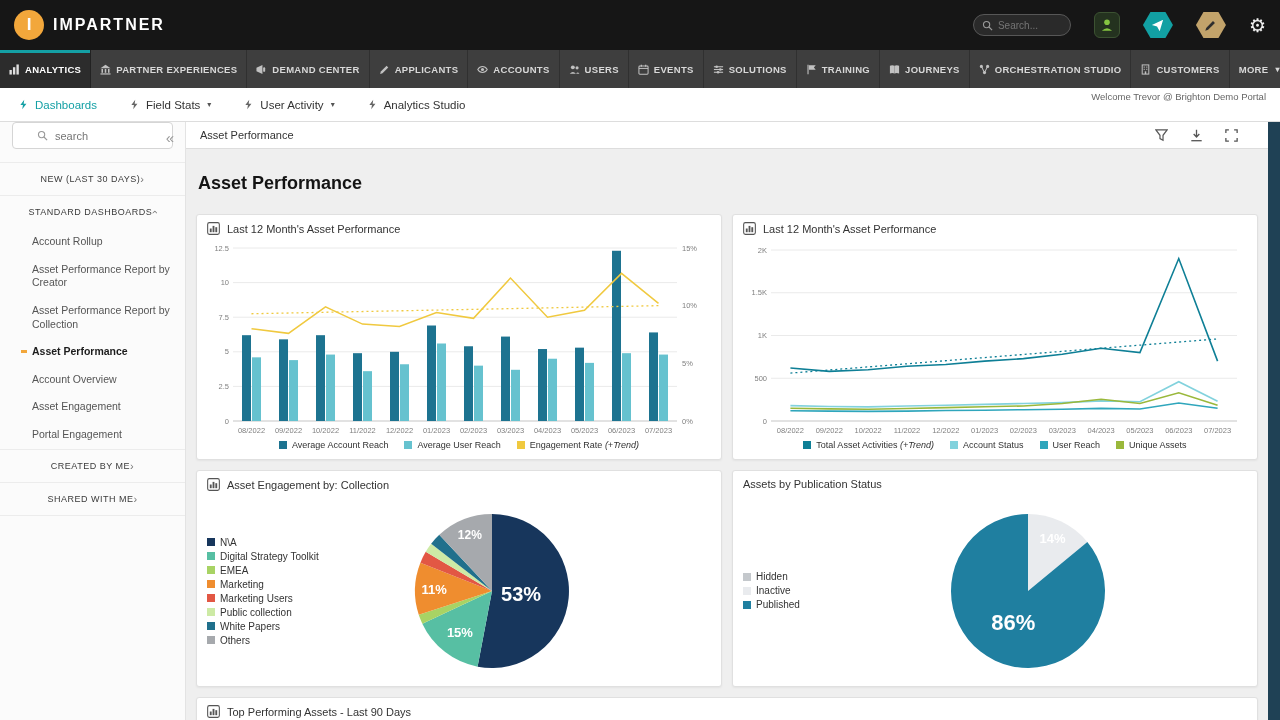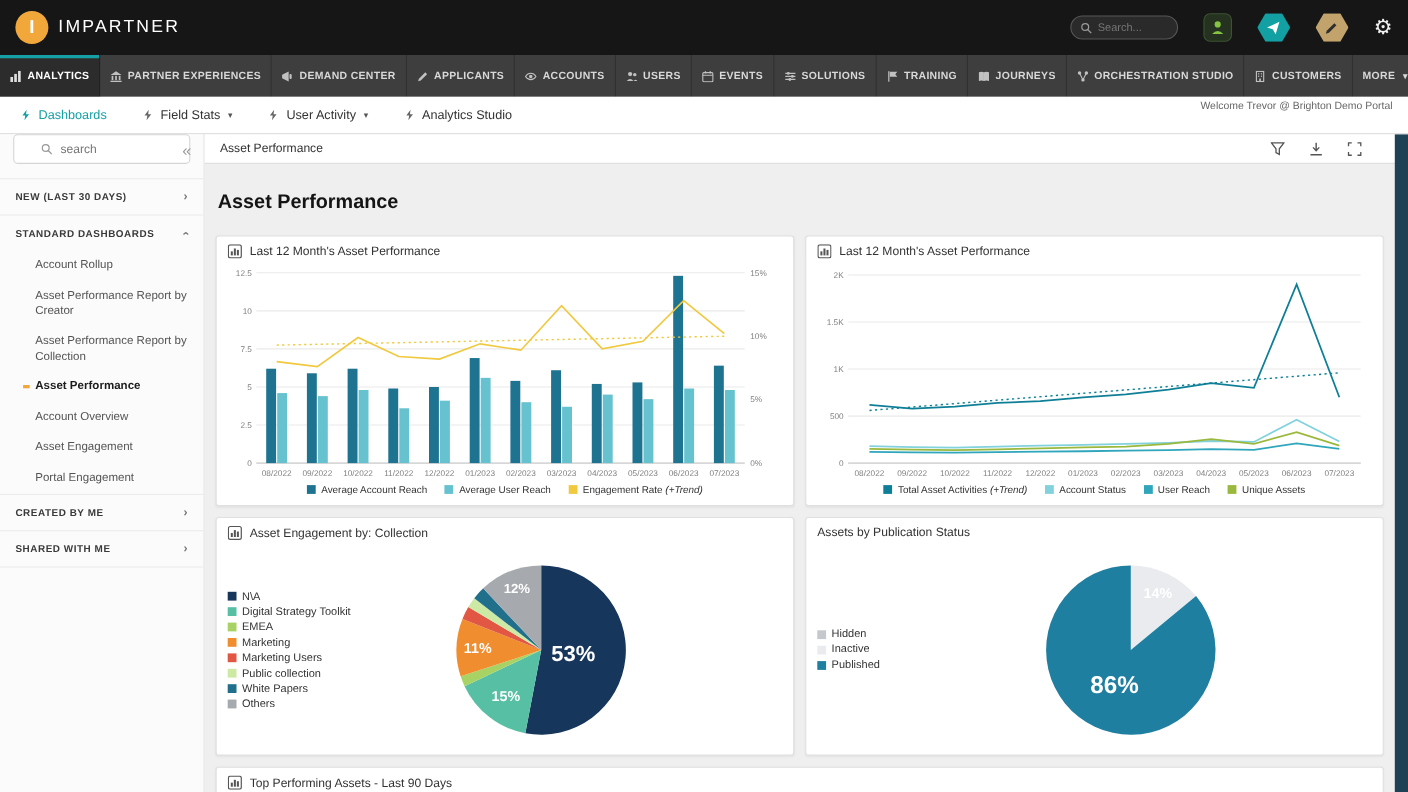--- a/index.html
+++ b/index.html
@@ -6,21 +6,21 @@
 html,body{width:1280px;height:720px;overflow:hidden;background:#efefef;font-family:"Liberation Sans",sans-serif}
 svg{display:block}
 svg text{font-family:"Liberation Sans",sans-serif}
 button{font-family:inherit}
 
 
 .topbar{height:50px;background:#161616;display:flex;align-items:center;padding:0 14px}
 .brand{display:flex;align-items:center;cursor:pointer}
 .logo-circle{width:30px;height:30px;border-radius:50%;background:#f2a73b;display:flex;align-items:center;justify-content:center}
 .logo-i{color:#fff;font-weight:700;font-size:17px}
-.brand-text{color:#fff;font-size:16px;font-weight:400;letter-spacing:2px;margin-left:9px}
+.brand-text{color:#fff;font-size:16px;font-weight:700;letter-spacing:2px;margin-left:9px}
 .topbar-right{margin-left:auto;display:flex;align-items:center;gap:23px}
 .search-pill{width:98px;height:22px;border:1px solid #575757;border-radius:11px;background:#2a2a2a;display:flex;align-items:center;gap:5px;padding:0 8px;color:#9a9a9a;cursor:text}
 .search-pill input{background:transparent;border:0;outline:0;color:#bbb;font-size:10px;width:58px}
 .tb-avatar{width:26px;height:26px;border-radius:6px;background:#24321f;border:1px solid #3c5232;display:flex;align-items:center;justify-content:center;color:#85c441;cursor:pointer}
 .hex{width:30px;height:27px;border:0;display:flex;align-items:center;justify-content:center;cursor:pointer;clip-path:polygon(25% 2%,75% 2%,100% 50%,75% 98%,25% 98%,0 50%)}
 .hex-teal{background:#12a0a3;color:#fff}
 .hex-tan{background:#c2a36b;color:#2e2e2e}
 .tb-gear{background:none;border:0;color:#f0f0f0;font-size:19px;cursor:pointer;line-height:1}
 
 
@@ -40,21 +40,21 @@
 .sn-caret{font-size:8px;color:#555;margin-left:1px}
 .welcome{position:absolute;top:3px;right:14px;font-size:9.5px;color:#666}
 
 
 .layout{display:flex;height:598px}
 .sidebar{width:186px;background:#fbfbfb;border-right:1px solid #e3e3e3;position:relative;flex-shrink:0}
 .collapse{position:absolute;top:7px;right:11px;color:#999;font-size:15px;cursor:pointer}
 .sb-title{font-size:13px;color:#2e2e2e;padding:17px 14px 13px;font-weight:700}
 .sb-search{display:flex;align-items:center;gap:7px;margin:0 12px 13px;height:27px;border:1px solid #d5d5d5;border-radius:4px;background:#fff;padding:0 24px;color:#999;cursor:text}
 .sb-search input{border:0;outline:0;font-size:11px;color:#555;width:108px;background:transparent}
-.sec-h{display:flex;justify-content:space-between;align-items:center;padding:10px 14px;font-size:9px;font-weight:700;color:#3a3a3a;letter-spacing:.5px;border-top:1px solid #ececec;cursor:pointer}
+.sec-h{display:flex;justify-content:center;align-items:center;padding:10px 14px;font-size:9px;font-weight:400;color:#3a3a3a;letter-spacing:.5px;border-top:1px solid #ececec;cursor:pointer}
 .sb-sections > .sec-h:last-child{border-bottom:1px solid #ececec}
 .chev{color:#777;font-size:11px;display:inline-block}
 .chev.up{transform:rotate(-90deg)}
 .sb-item{padding:7px 14px 7px 32px;font-size:10.5px;color:#555;line-height:1.3;cursor:pointer;position:relative}
 .sb-item.active{font-weight:700;color:#1c1c1c}
 .sb-item.active::before{content:"";position:absolute;left:21px;top:12px;width:6px;height:3px;background:#f2a73b}
 
 
 .main{flex:1;background:#efefef;display:flex;flex-direction:column;position:relative;overflow:hidden}
 .toolbar{height:27px;background:#fff;border-bottom:1px solid #ddd;display:flex;align-items:center;padding:0 14px}

